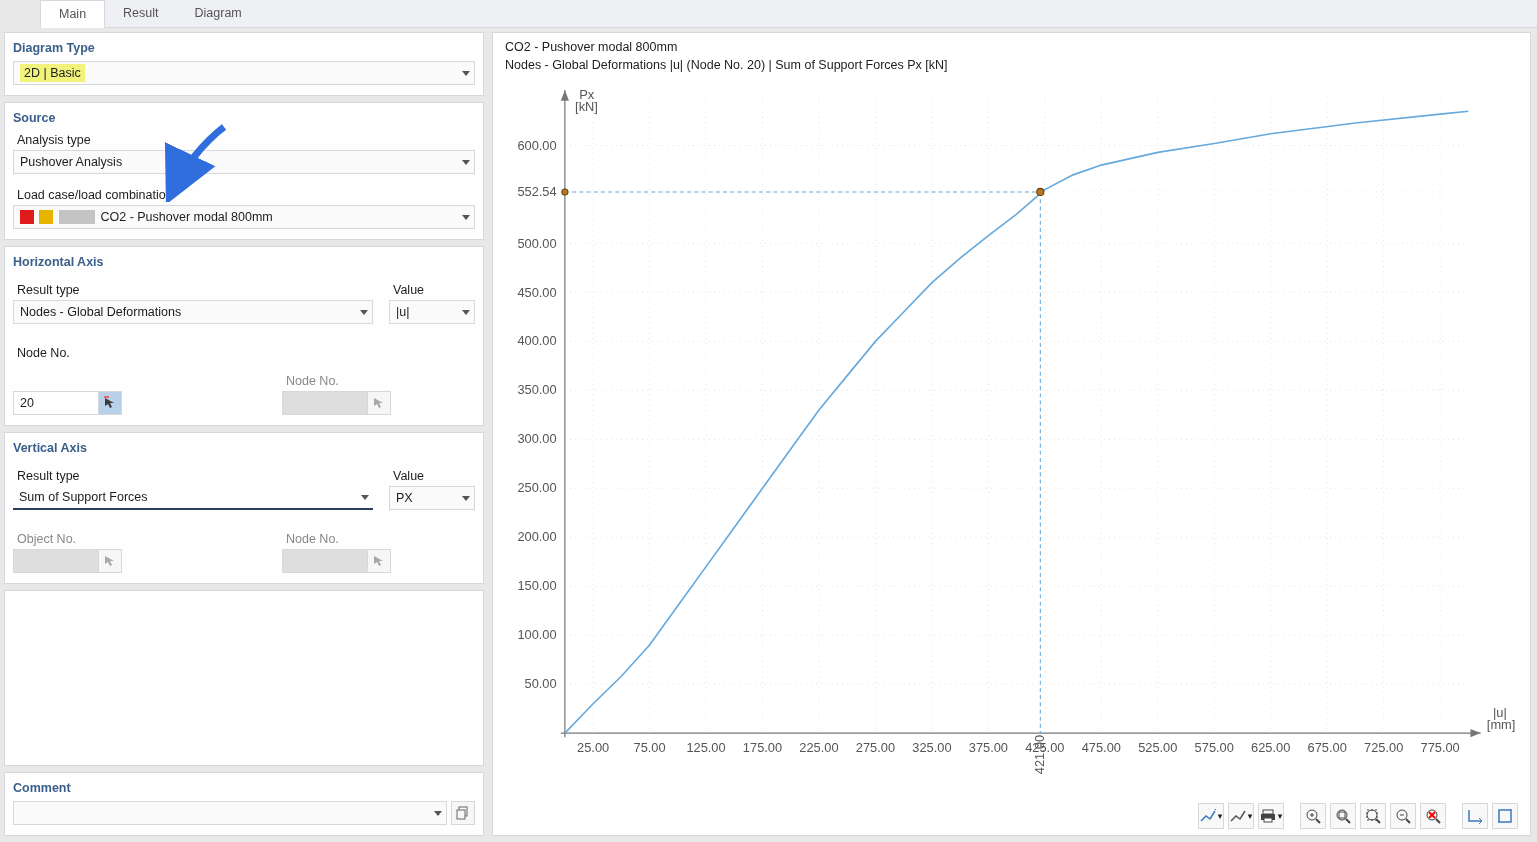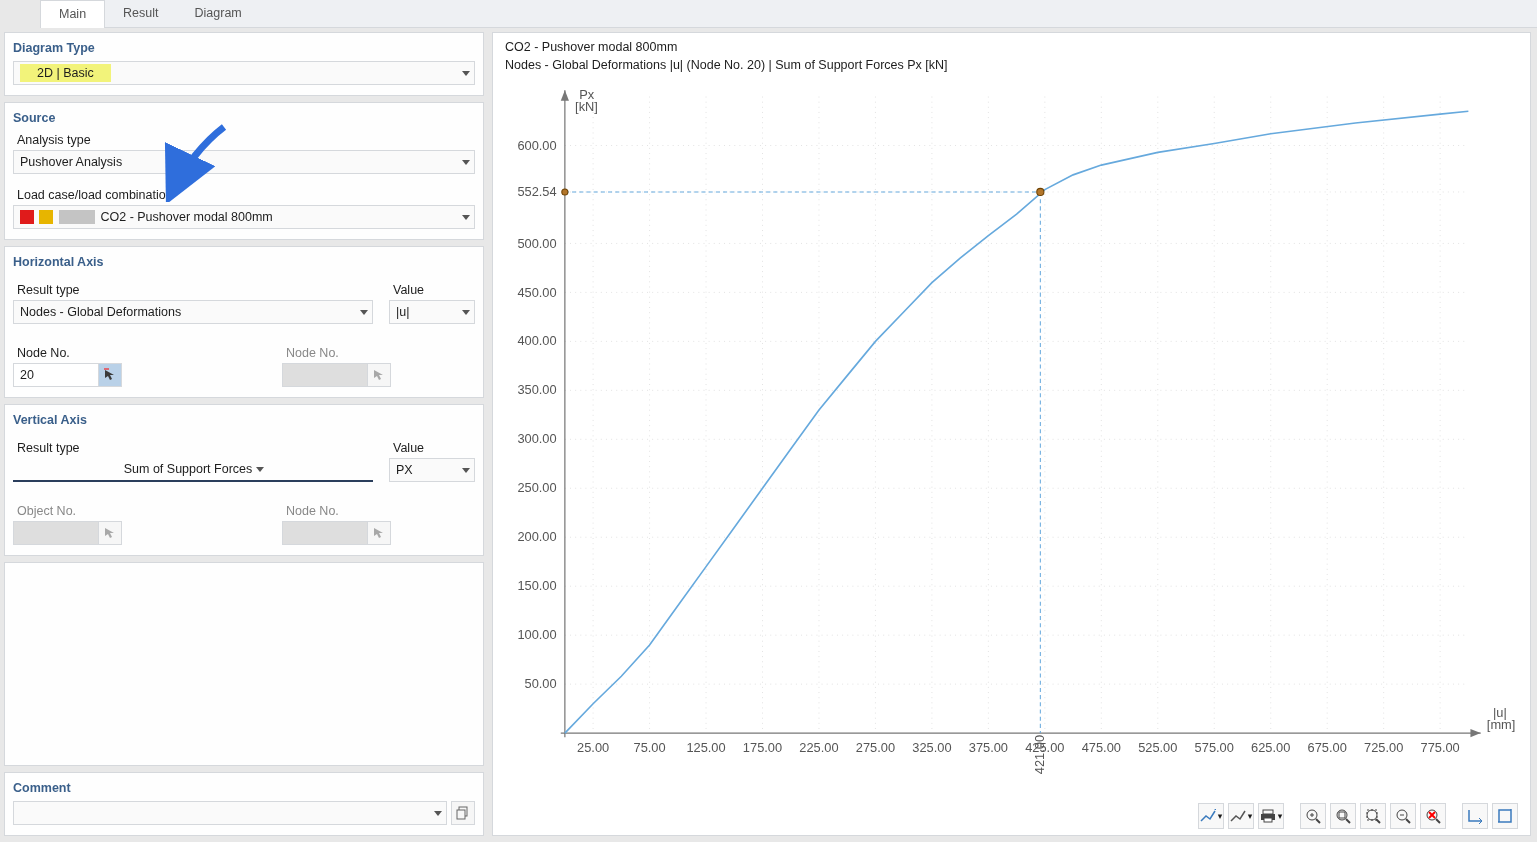--- a/index.html
+++ b/index.html
@@ -30,21 +30,21 @@
   .right{flex:1;background:#fff;border:1px solid var(--border);position:relative;display:flex;flex-direction:column;}
   
   .panel{background:var(--panel-bg);border:1px solid var(--border);padding:6px 8px 10px 8px;}
   .section-title{color:var(--section-title);font-weight:600;margin:2px 0 6px 0;}
   label.field-label{display:block;margin:8px 0 3px 4px;}
   .hl{background:var(--hl);}
   
   .select{display:flex;align-items:center;border:1px solid var(--border);background:#fafafa;height:24px;padding:0 4px 0 6px;justify-content:space-between;cursor:pointer;}
   .select.small{width:86px;}
   .chev{width:0;height:0;border-left:4px solid transparent;border-right:4px solid transparent;border-top:5px solid #555;margin-left:4px;}
-  .select.underline{border:none;border-bottom:2px solid #2a3e5c;background:transparent;justify-content:center;}
+  .select.underline{border:none;border-bottom:2px solid #2a3e5c;background:transparent;}
   input.inp{border:1px solid var(--border);height:24px;padding:0 6px;width:86px;background:#fff;}
   input.inp.disabled{background:var(--gray-field);}
   .row{display:flex;gap:8px;align-items:flex-end;}
   .row .col{display:flex;flex-direction:column;}
   .pickbtn{width:24px;height:24px;border:1px solid var(--border);background:#f6f6f6;display:flex;align-items:center;justify-content:center;cursor:pointer;margin-left:-1px;}
   .pickbtn.sel{background:#b9d1e8;}
   .swatch{display:inline-block;width:14px;height:14px;vertical-align:middle;margin-right:2px;}
   
   .chart-header{padding:6px 10px 2px 12px;color:#555;line-height:1.4;}
   .chart-wrap{position:relative;flex:1;}
@@ -76,21 +76,21 @@
             <marker id="ah" markerWidth="8" markerHeight="8" refX="6" refY="4" orient="auto">
           <path d="M0,0 L8,4 L0,8 Z" fill="var(--arrow)"></path>
             </marker>
           </defs>
         <path d="M60,5 C40,20 20,45 8,70" stroke="var(--arrow)" stroke-width="7" fill="none" marker-end="url(#ah)"></path>
       </svg>
 
       <div class="panel">
         <div class="section-title">Diagram Type</div>
         <div class="select">
-          <span class="hl" style="padding:2px 17px;">2D | Basic</span>
+          <span class="hl" style="padding:2px 4px;">2D | Basic</span>
           <span class="chev"></span>
         </div>
       </div>
 
       <div class="panel">
         <div class="section-title">Source</div>
 
         <label class="field-label">Analysis type</label>
         <div class="select">
           <span>Pushover Analysis</span>
@@ -125,21 +125,21 @@
             <div class="select small">
               <span>|u|</span>
               <span class="chev"></span>
             </div>
           </div>
         </div>
 
         <div class="row" style="margin-top:14px;gap:160px;">
           <div class="col">
             <label class="field-label">Node No.</label>
-            <div style="display:flex;">
+            <div style="display:flex;margin-top:28px;">
               <input class="inp" value="20" style="">
               <div class="pickbtn sel">
                 <svg width="14" height="14">
                     <path d="M2 2 L2 10 L5 8 L7 12 L9 11 L7 7 L11 7 Z" fill="#3a3a3a"></path>
                     <line x1="1" y1="1" x2="6" y2="1" stroke="red" stroke-width="1"></line>
                   </svg>
               </div>
             </div>
           </div>
           <div class="col">

